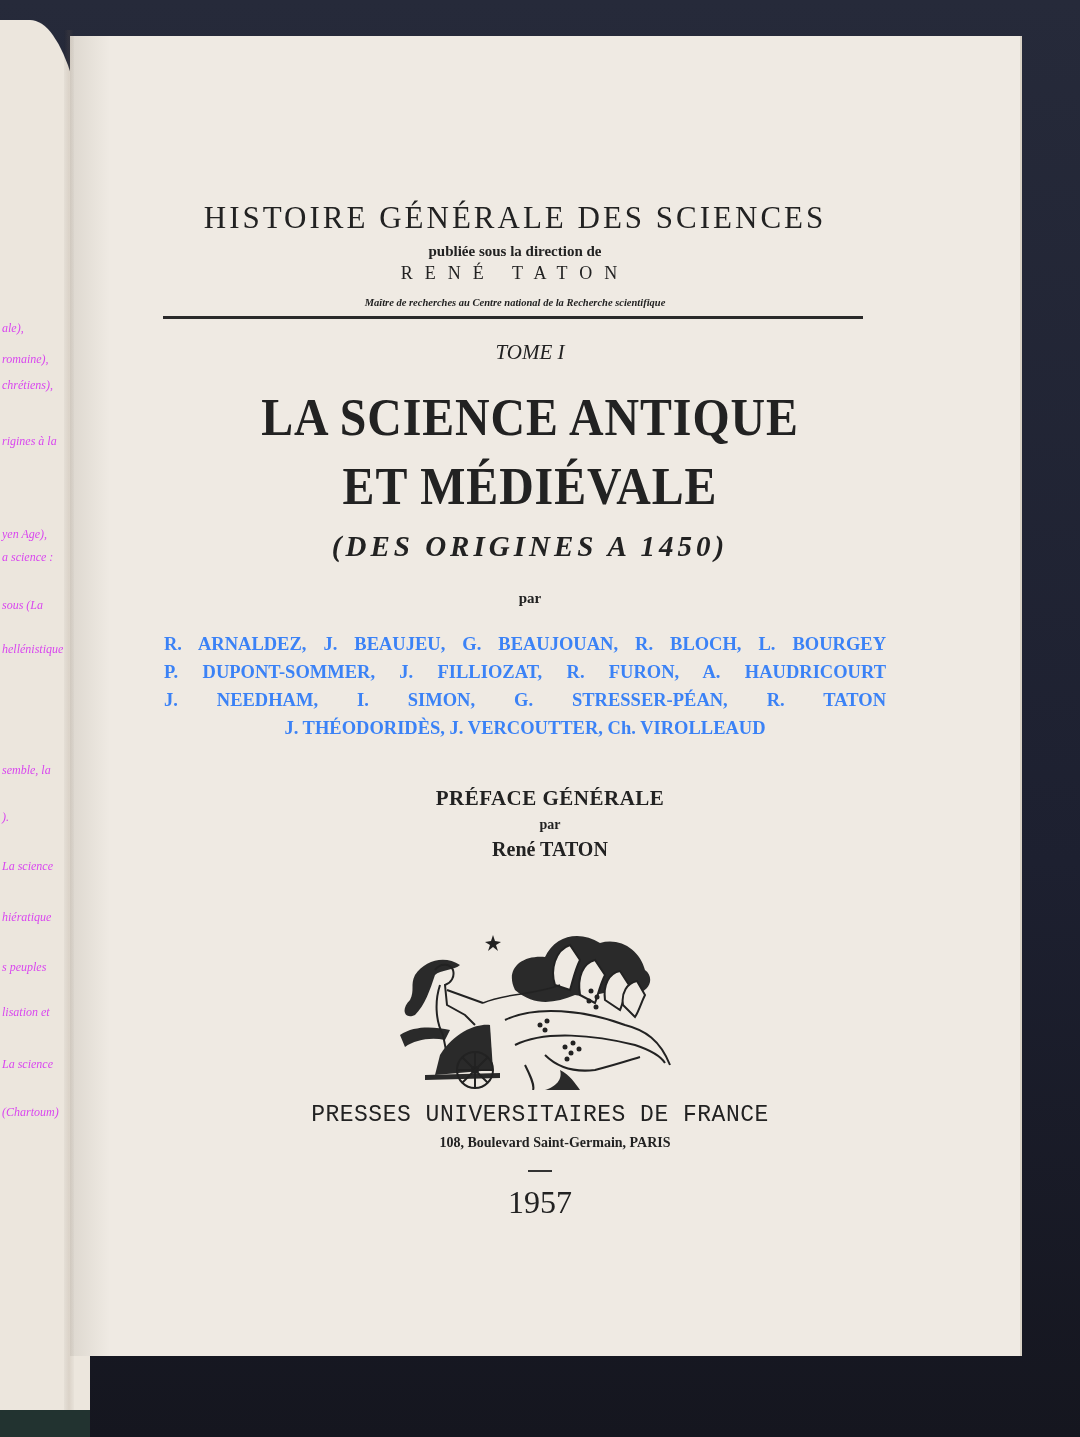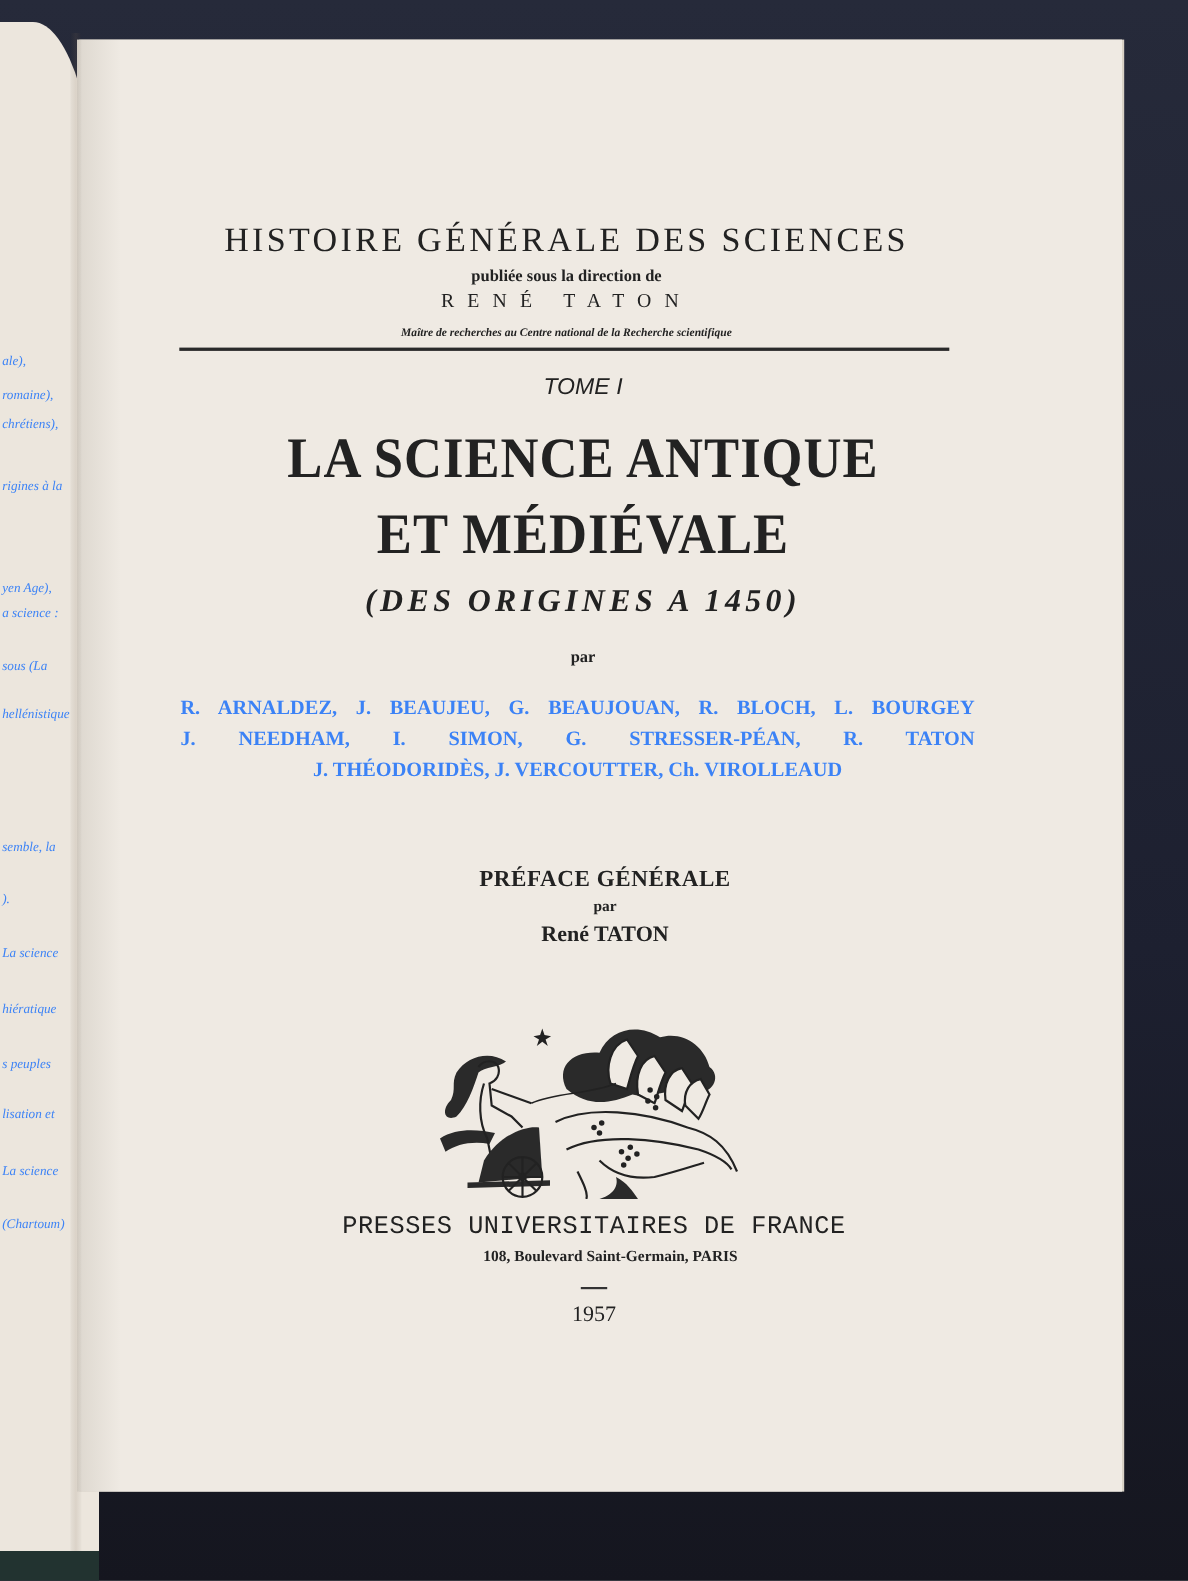--- a/index.html
+++ b/index.html
@@ -17,21 +17,21 @@
     background: #223330;
   }
   .left-page {
     position: absolute; left: -20px; top: 20px; width: 110px; height: 1390px;
     background: #ece6dd;
     border-top-right-radius: 60px 200px;
   }
   .left-page-text { position: absolute; left: 0; top: 0; width: 90px; height: 1400px; }
   .left-page-text span {
     position: absolute; font-family: "Liberation Serif", serif; font-style: italic;
-    font-size: 12px; color: #3b82f6; white-space: nowrap; filter: blur(0.6px);
+    font-size: 12px; color: #d946ef; white-space: nowrap; filter: blur(0.6px);
   }
   .gutter {
     position: absolute; left: 64px; top: 30px; width: 10px; height: 1380px;
     background: linear-gradient(90deg, rgba(0,0,0,0.03), rgba(120,100,80,0.15), rgba(0,0,0,0.02));
   }
   .right-page {
     position: absolute; left: 70px; top: 36px; width: 950px; height: 1320px;
     background: #efeae3;
     box-shadow: 2px 0 0 #d9d2c6;
   }
@@ -42,36 +42,36 @@
   .content { position: absolute; left: 0; top: 0; width: 1080px; }
   .line { position: absolute; left: 0; width: 1080px; text-align: center; color: #222; white-space: nowrap; }
   .series-title {
     top: 200px; font-family: "Liberation Serif", serif; font-size: 31px;
     letter-spacing: 3px; left: 152px; width: 726px;
   }
   .series-sub { top: 243px; font-size: 15px; font-family: "Liberation Serif", serif; font-weight: bold; left: 150px; width: 730px; }
   .series-editor { top: 263px; font-size: 18px; letter-spacing: 12px; font-family: "Liberation Serif", serif; left: 150px; width: 730px; }
   .series-editor-role { top: 297px; font-size: 10.5px; font-style: italic; font-weight: bold; font-family: "Liberation Serif", serif; left: 150px; width: 730px; }
   .rule { position: absolute; left: 163px; top: 316px; width: 700px; height: 3px; background: #2a2a2a; }
-  .tome { top: 340px; font-size: 21px; font-style: italic; font-family: Liberation Sans, sans-serif; left: 180px; width: 700px; }
+  .tome { top: 340px; font-size: 21px; font-style: italic; font-family: Liberation Serif, serif; left: 180px; width: 700px; }
   .title1 { top: 388px; font-size: 52px; font-family: "Liberation Serif", serif; font-weight: bold; left: 180px; width: 700px; letter-spacing: 1px; transform: scaleX(0.92); }
   .title2 { top: 457px; font-size: 52px; font-family: "Liberation Serif", serif; font-weight: bold; left: 180px; width: 700px; letter-spacing: 1px; transform: scaleX(0.92); }
   .subtitle { top: 530px; font-size: 29px; font-style: italic; font-family: "Liberation Serif", serif; font-weight: bold; left: 180px; width: 700px; letter-spacing: 4px; }
   .par1 { top: 590px; font-size: 15px; font-weight: bold; font-family: "Liberation Serif", serif; left: 180px; width: 700px; }
   .authors { position: absolute; left: 164px; top: 630px; width: 722px; font-family: "Liberation Serif", serif; font-weight: bold; font-size: 18.5px; color: #3b82f6; }
   .authors .row { height: 28px; line-height: 28px; text-align: justify; text-align-last: justify; white-space: nowrap; }
   .authors .row.last { text-align: right; text-align-last: center; }
   .preface { top: 786px; font-size: 21px; font-family: "Liberation Serif", serif; font-weight: bold; left: 350px; width: 400px; letter-spacing: 0.5px; }
   .par2 { top: 817px; font-size: 14px; font-family: "Liberation Serif", serif; font-weight: bold; left: 350px; width: 400px; }
   .preface-author { top: 838px; font-size: 20px; font-family: "Liberation Serif", serif; font-weight: bold; left: 350px; width: 400px; }
   .vignette { position: absolute; left: 395px; top: 915px; width: 290px; height: 175px; }
   .publisher { top: 1102px; font-size: 23px; font-family: Liberation Mono, monospace; left: 270px; width: 540px; letter-spacing: 0.5px; }
   .address { top: 1135px; font-size: 14px; font-family: "Liberation Serif", serif; font-weight: bold; left: 285px; width: 540px; }
   .dash { position: absolute; left: 528px; top: 1170px; width: 24px; height: 2px; background: #333; }
-  .year { top: 1184px; font-size: 20px; font-family: "Liberation Serif", serif; left: 270px; width: 540px; }
+  .year { top: 1184px; font-size: 32px; font-family: "Liberation Serif", serif; left: 270px; width: 540px; }
 </style>
 </head>
 <body>
 
 <div class="bg-cover"></div>
 <div class="left-board"></div>
 
 <div class="left-page"></div>
 <div class="left-page-text">
   <span style="left:2px;top:321px">ale),</span>
@@ -104,20 +104,21 @@
   <div class="rule"></div>
 
   <div class="line tome">TOME I</div>
   <div class="line title1">LA SCIENCE ANTIQUE</div>
   <div class="line title2">ET MÉDIÉVALE</div>
   <div class="line subtitle">(DES ORIGINES A 1450)</div>
   <div class="line par1">par</div>
 
   <div class="authors">
     <div class="row">R. ARNALDEZ, J. BEAUJEU, G. BEAUJOUAN, R. BLOCH, L. BOURGEY</div>
+    <div class="row">P. DUPONT-SOMMER, J. FILLIOZAT, R. FURON, A. HAUDRICOURT</div>
     <div class="row">J. NEEDHAM, I. SIMON, G. STRESSER-PÉAN, R. TATON</div>
     <div class="row last">J. THÉODORIDÈS, J. VERCOUTTER, Ch. VIROLLEAUD</div>
   </div>
 
   <div class="line preface">PRÉFACE GÉNÉRALE</div>
   <div class="line par2">par</div>
   <div class="line preface-author">René TATON</div>
 
   <svg class="vignette" viewBox="0 0 290 175">
 

